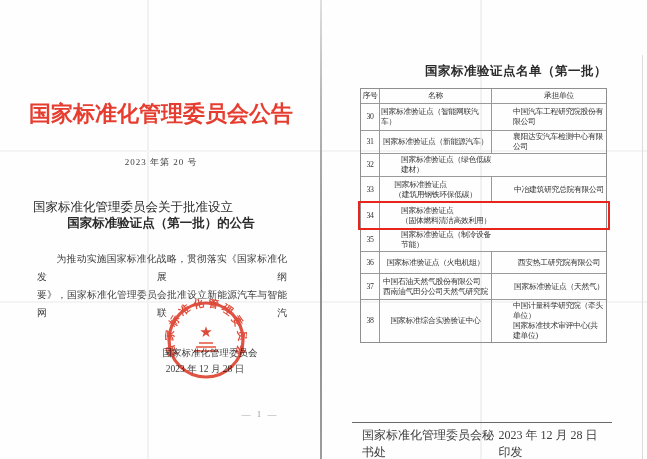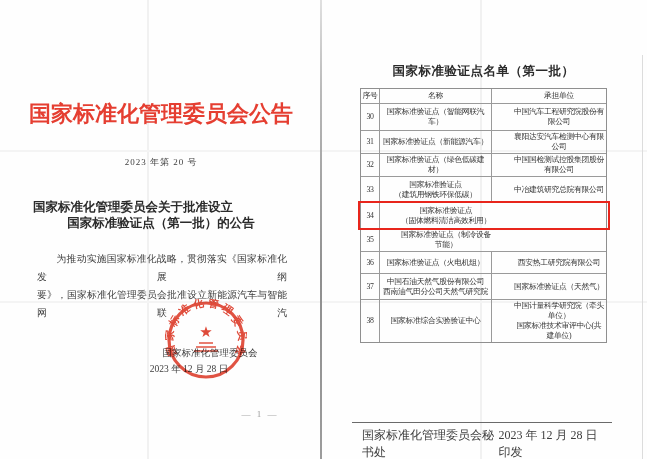--- a/index.html
+++ b/index.html
@@ -13,45 +13,45 @@
   .seam { position:absolute; left:320px; top:0; width:2px; height:459px;
           background:linear-gradient(180deg,#e0e0e0 0%,#b9b9b9 20%,#8f8f8f 60%,#9c9c9c 100%); }
   .right-edge { position:absolute; left:642px; top:55px; width:1px; height:404px; background:#dcdcdc; }
 
   
   .lp-title { position:absolute; left:0; top:99px; width:322px; text-align:center;
               font-size:22px; font-weight:bold; color:#e53e31; letter-spacing:0px; }
   .lp-docnum { position:absolute; left:0; top:156px; width:322px; text-align:center;
                font-size:9px; color:#3f3f3f; letter-spacing:1px; }
   .lp-h1 { position:absolute; left:0; top:199px; width:266px; text-align:center;
-           font-size:12.5px; font-weight:bold; color:#2b2b2b; }
+           font-size:12.5px; font-weight:normal; color:#2b2b2b; }
   .lp-h2 { position:absolute; left:0; top:215px; width:322px; text-align:center;
            font-size:12.5px; font-weight:bold; color:#2b2b2b; }
   .lp-body { position:absolute; left:37px; top:250px; width:250px; font-size:9.8px;
              color:#3c3c3c; line-height:18px; }
   .lp-body .bline { display:block; text-align:justify; text-align-last:justify; }
   .lp-body .bline.first { text-indent:2em; }
   .lp-body .bline.last { text-align-last:left; }
   .lp-signer { position:absolute; left:120px; top:347px; width:180px; text-align:center;
                font-size:9.5px; color:#3c3c3c; }
-  .lp-date { position:absolute; left:99px; top:363px; width:180px; text-align:center;
+  .lp-date { position:absolute; left:115px; top:363px; width:180px; text-align:center;
              font-size:9.5px; color:#3c3c3c; }
   .lp-pagenum { position:absolute; left:225px; top:409px; width:70px; text-align:center;
                 font-size:9px; color:#9a9a9a; letter-spacing:2px; }
   .seal { position:absolute; left:165px; top:299px; width:82px; height:82px;
           mix-blend-mode:multiply; opacity:.92; }
 
   
-  .rp-title { position:absolute; left:360px; top:63px; width:247px; text-align:center;
+  .rp-title { position:absolute; left:360px; top:63px; width:247px; text-align:right;
               font-size:12.5px; font-weight:bold; color:#2b2b2b; letter-spacing:.5px; }
   .vtable { position:absolute; left:360px; top:88px; width:247px;
             border:1px solid #8f8f8f; font-size:7.8px; color:#333; }
   .trow { display:grid; grid-template-columns:19px 112px 114px; border-bottom:1px solid #9a9a9a; position:relative; }
   .trow:last-child { border-bottom:none; }
-  .cell { display:flex; align-items:center; justify-content:center; text-align:center;
+  .cell { display:flex; align-items:center; justify-content:center; 
           border-right:1px solid #9a9a9a; padding:1px 1px; white-space:pre-line;
           line-height:10px; letter-spacing:-0.3px; }
   .cell:last-child { border-right:none;margin-left:20px; }
   .thead .cell { min-height:14px; }
   .trow.single .cell { min-height:21px; }
   .trow.double .cell { min-height:25px; }
   .trow.r30 .cell { min-height:26px; }
   .trow.highlight::after { content:""; position:absolute; left:-3px; right:-4px; top:-2px; bottom:-2px;
                            border:2px solid #e8251c; pointer-events:none; z-index:5; }
   .rp-footer { position:absolute; left:352px; top:422px; width:260px; display:flex;
@@ -121,21 +121,20 @@
 
   <div class="trow single">
     <div class="cell">31</div>
     <div class="cell">国家标准验证点（新能源汽车）</div>
     <div class="cell">襄阳达安汽车检测中心有限公司</div>
   </div>
 
   <div class="trow single">
     <div class="cell">32</div>
     <div class="cell">国家标准验证点（绿色低碳建材）</div>
-    <div class="cell">中国国检测试控股集团股份有限公司</div>
   </div>
 
   <div class="trow double">
     <div class="cell">33</div>
     <div class="cell">国家标准验证点
 （建筑用钢铁环保低碳）</div>
     <div class="cell">中冶建筑研究总院有限公司</div>
   </div>
 
   <div class="trow double highlight">

